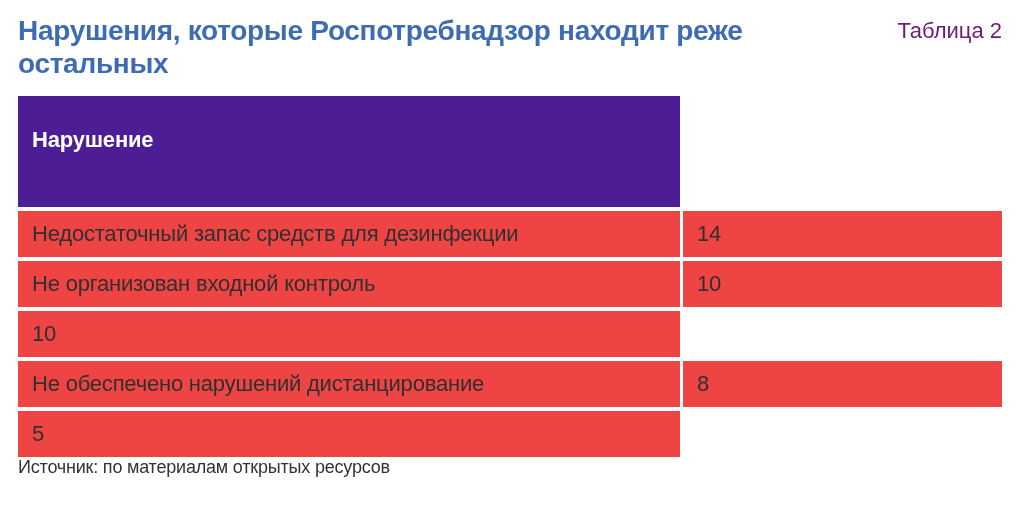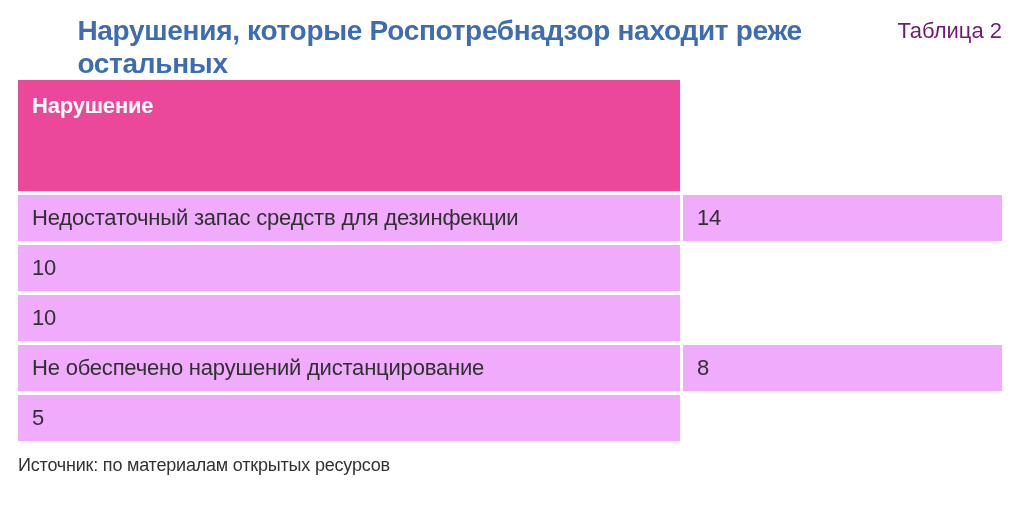--- a/index.html
+++ b/index.html
@@ -12,22 +12,23 @@
     overflow: hidden;
   }
   .page {
     box-sizing: border-box;
     width: 1020px;
     height: 520px;
     padding: 14px 18px 0 18px;
   }
   .header-bar {
     display: flex;
-    justify-content: flex-end;
+    justify-content: space-between;
     align-items: flex-start;
+    margin-bottom: 16px;
   }
   .title {
     max-width: 820px;
     color: #3d6cb2;
     font-size: 28px;
     line-height: 1.18;
     font-weight: bold;
     letter-spacing: -0.3px;
   }
   .table-label {
@@ -42,40 +43,39 @@
     flex-direction: column;
     gap: 4px;
   }
   .t-row {
     display: grid;
     grid-template-columns: 662px 1fr;
     gap: 0 3px;
   }
   .t-cell {
     box-sizing: border-box;
-    background: #f0abfc;
+    background: #ef4444;
     color: #303030;
     font-size: 22px;
     display: flex;
     align-items: center;
     padding: 0 14px;
     min-height: 46px;
     letter-spacing: -0.2px;
   }
   .t-row.header .t-cell {
-    background: #ec4899;
+    background: #4c1d95;
     color: #ffffff;
     font-weight: bold;
     align-items: flex-start;
-    padding: 11px 14px;
+    padding: 29px 14px;
     min-height: 111px;
     line-height: 1.35;
   }
   .source {
-    margin-top: 14px;
     color: #333333;
     font-size: 18px;
     letter-spacing: -0.2px;
   }
 </style>
 </head>
 <body>
 
 <div class="page">
 
@@ -89,20 +89,21 @@
     <div class="t-row header">
       <div class="t-cell">Нарушение</div>
     </div>
 
     <div class="t-row">
       <div class="t-cell">Недостаточный запас средств для дезинфекции</div>
       <div class="t-cell">14</div>
     </div>
 
     <div class="t-row">
+      <div class="t-cell">Не организован входной контроль</div>
       <div class="t-cell">10</div>
     </div>
 
     <div class="t-row">
       <div class="t-cell">10</div>
     </div>
 
     <div class="t-row">
       <div class="t-cell">Не обеспечено нарушений дистанцирование</div>
       <div class="t-cell">8</div>

